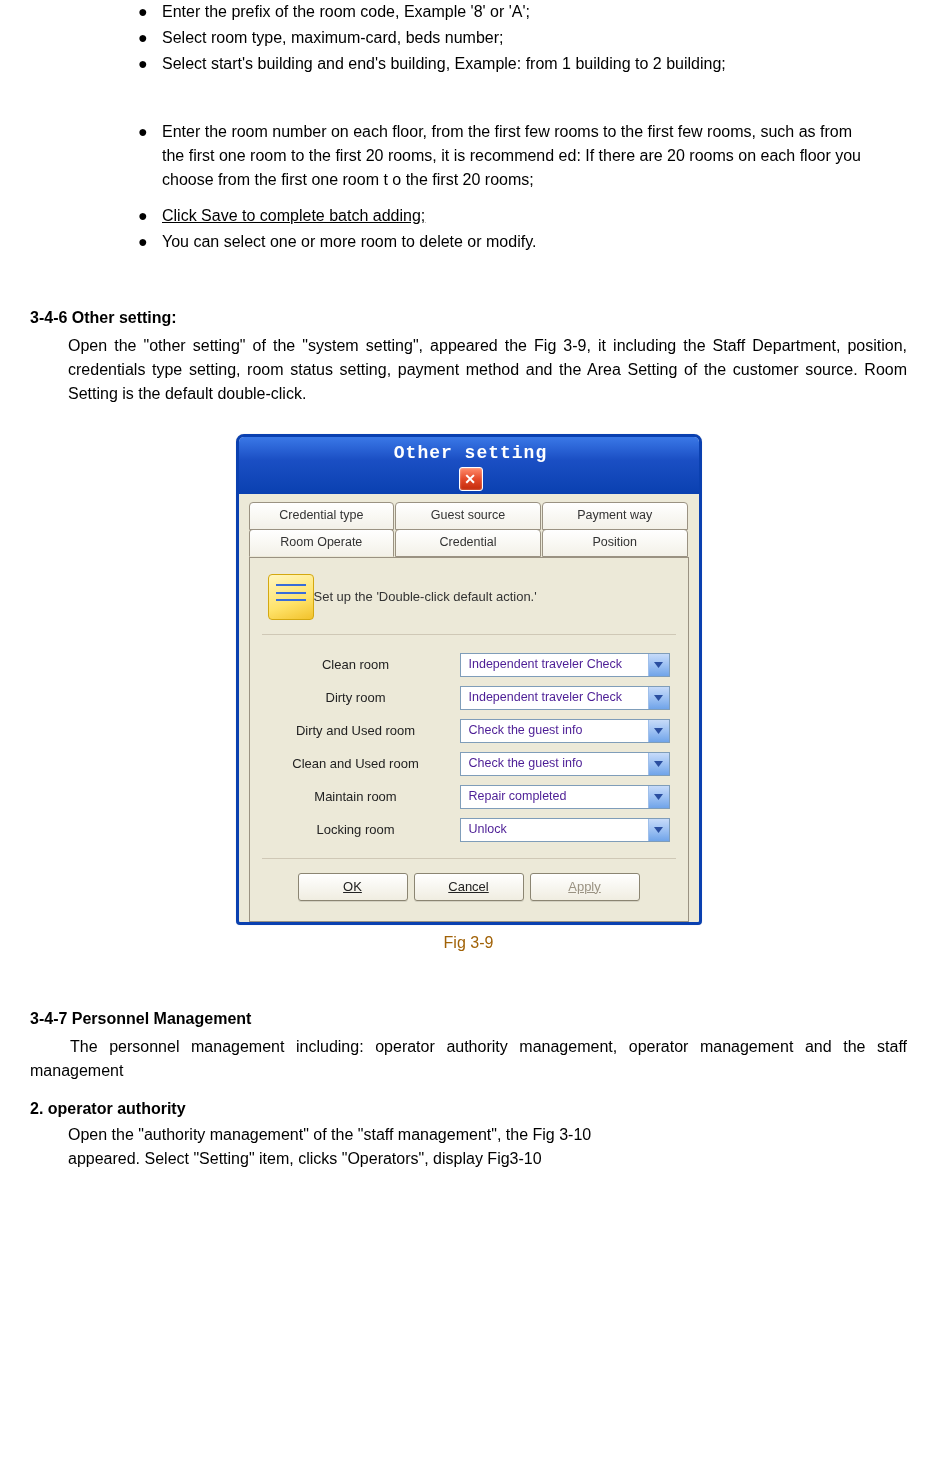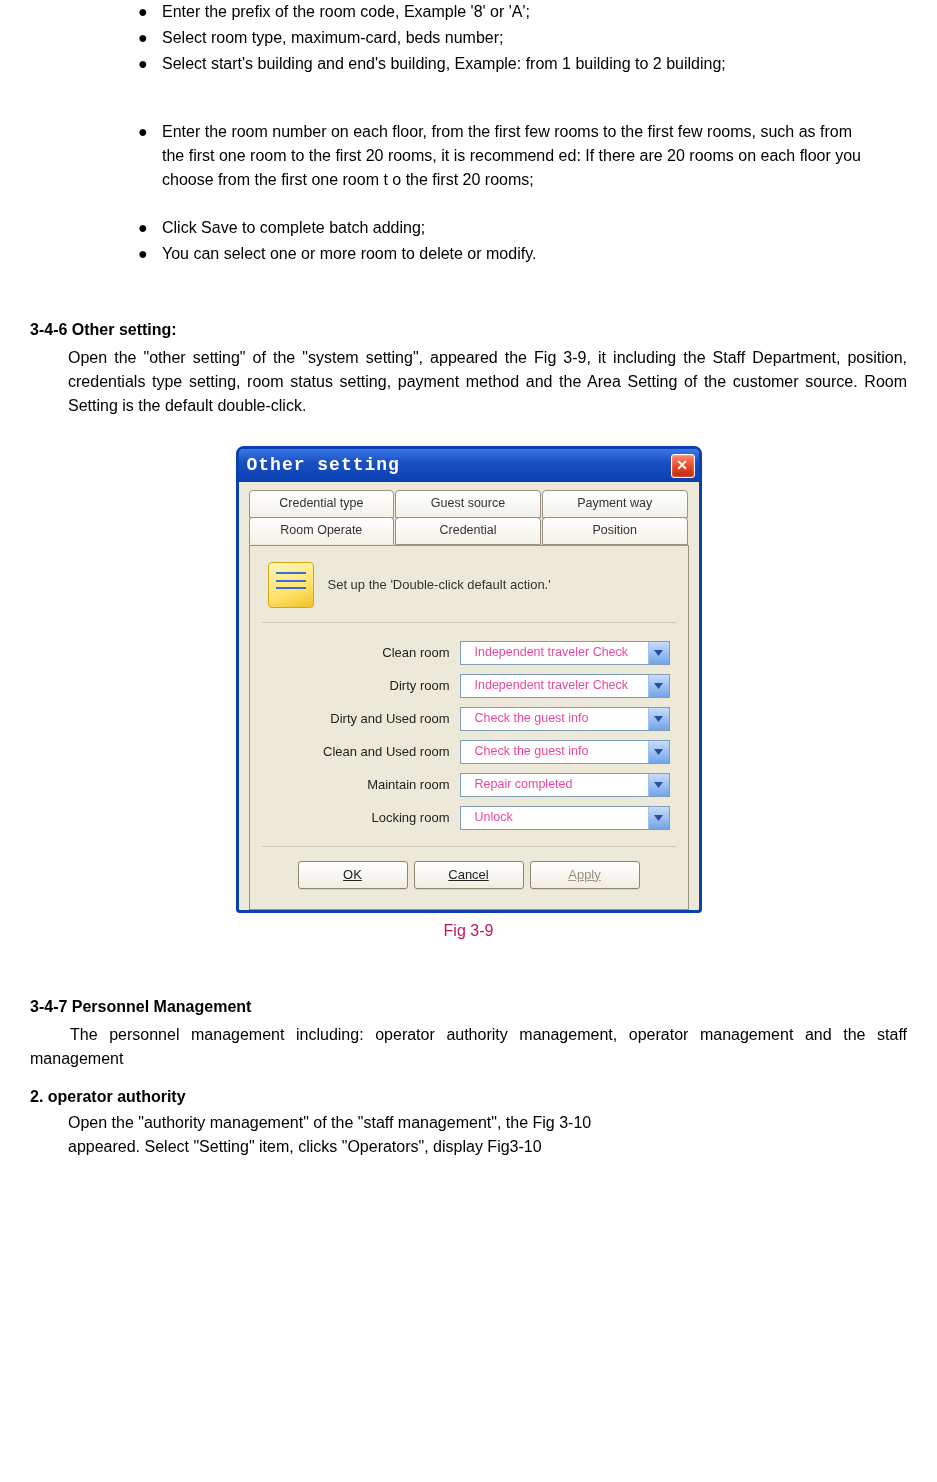--- a/index.html
+++ b/index.html
@@ -25,21 +25,21 @@
     padding-left: 24px;
     margin-bottom: 2px;
   }
   ul.bullets li::before {
     content: "●";
     position: absolute;
     left: 0;
     top: 0;
   }
   ul.bullets li.gap-top { margin-top: 44px; }
-  ul.bullets li.gap-top2 { margin-top: 24px; }
+  ul.bullets li.gap-top2 { margin-top: 12px; text-decoration: underline; }
   .sec-heading {
     font-weight: bold;
     margin: 52px 0 4px 0;
   }
   .para {
     margin: 0 0 0 0;
     padding-left: 38px;
     text-align: justify;
   }
   .para-indent { text-indent: 28px; }
@@ -70,20 +70,21 @@
     color: #fff;
     display: flex;
     align-items: center;
     justify-content: space-between;
     padding: 3px 4px 3px 8px;
     border-radius: 5px 5px 0 0;
     font-family: "Courier New", monospace;
     font-size: 18px;
     font-weight: bold;
     letter-spacing: 1px;
+    flex-direction: column;
   }
   .close-btn {
     width: 22px; height: 22px;
     background: linear-gradient(#ff8b6b,#e54a2a 50%,#c32a0a);
     border: 1px solid #fff;
     border-radius: 3px;
     display: flex; align-items:center; justify-content:center;
     color: #fff; font-weight:bold; font-family: Arial;
     font-size: 14px;
     box-shadow: inset 0 0 2px rgba(255,255,255,.6);
@@ -114,21 +115,20 @@
   .tab-panel {
     border: 1px solid #9a9282;
     border-top: 1px solid #9a9282;
     background: #ece9d8;
     padding: 14px 12px 18px 12px;
     margin-top: -1px;
   }
   .panel-head {
     display: flex;
     align-items: center;
-    gap: 14px;
     padding: 2px 6px 14px 6px;
     border-bottom: 1px solid #cfc8b6;
     margin-bottom: 18px;
   }
   .note-icon {
     width: 44px; height: 44px;
     background: linear-gradient(160deg,#fff6c0,#ffe36a 60%,#f2c22b);
     border: 1px solid #d4a810;
     border-radius: 4px;
     position: relative;
@@ -139,32 +139,32 @@
   }
   .note-icon::after {
     content:""; position:absolute; left:7px; right:7px; top:17px; height:14px;
     background: repeating-linear-gradient(#3a6dd8 0 2px, transparent 2px 7px);
   }
   .hint { font-size: 13px; color: #333; }
   .form-row {
     display: flex; align-items:center; margin: 9px 0;
   }
   .form-label {
-    width: 188px; text-align: right; padding-right: 10px;
+    width: 188px; text-align: center; padding-right: 10px;
     font-size: 13px; color:#222;
   }
   .combo {
     flex: 0 0 210px;
     height: 24px;
     display: flex; align-items:center; justify-content: space-between;
     background: #fff;
     border: 1px solid #7f9db9;
     font-size: 12.5px;
-    color: #ec4899;
-    padding-left: 14px;
+    color: #4c1d95;
+    padding-left: 8px;
     box-sizing: border-box;
   }
   .combo .arrow {
     width: 20px; height: 22px;
     background: linear-gradient(#c7dbf9,#9dc1f3 50%,#70a4e9);
     border-left: 1px solid #9fbfea;
     display:flex; align-items:center; justify-content:center;
   }
   .combo .arrow svg { display:block; }
   .btn-row {
@@ -178,21 +178,21 @@
     text-align:center;
     background: linear-gradient(#fff,#f0ede1);
     border: 1px solid #8b8572;
     border-radius: 3px;
     font-size: 13px;
     color: #222;
     box-shadow: 0 1px 0 rgba(0,0,0,.1);
   }
   .btn.disabled { color: #9a9282; }
   .caption {
-    text-align:center; font-size:16px; color:#be185d; margin-top:6px;
+    text-align:center; font-size:16px; color:#a16207; margin-top:6px;
     font-family: Arial, sans-serif;
   }
 
   
   .wm {
     position: relative;
   }
 </style>
 </head>
 <body>

